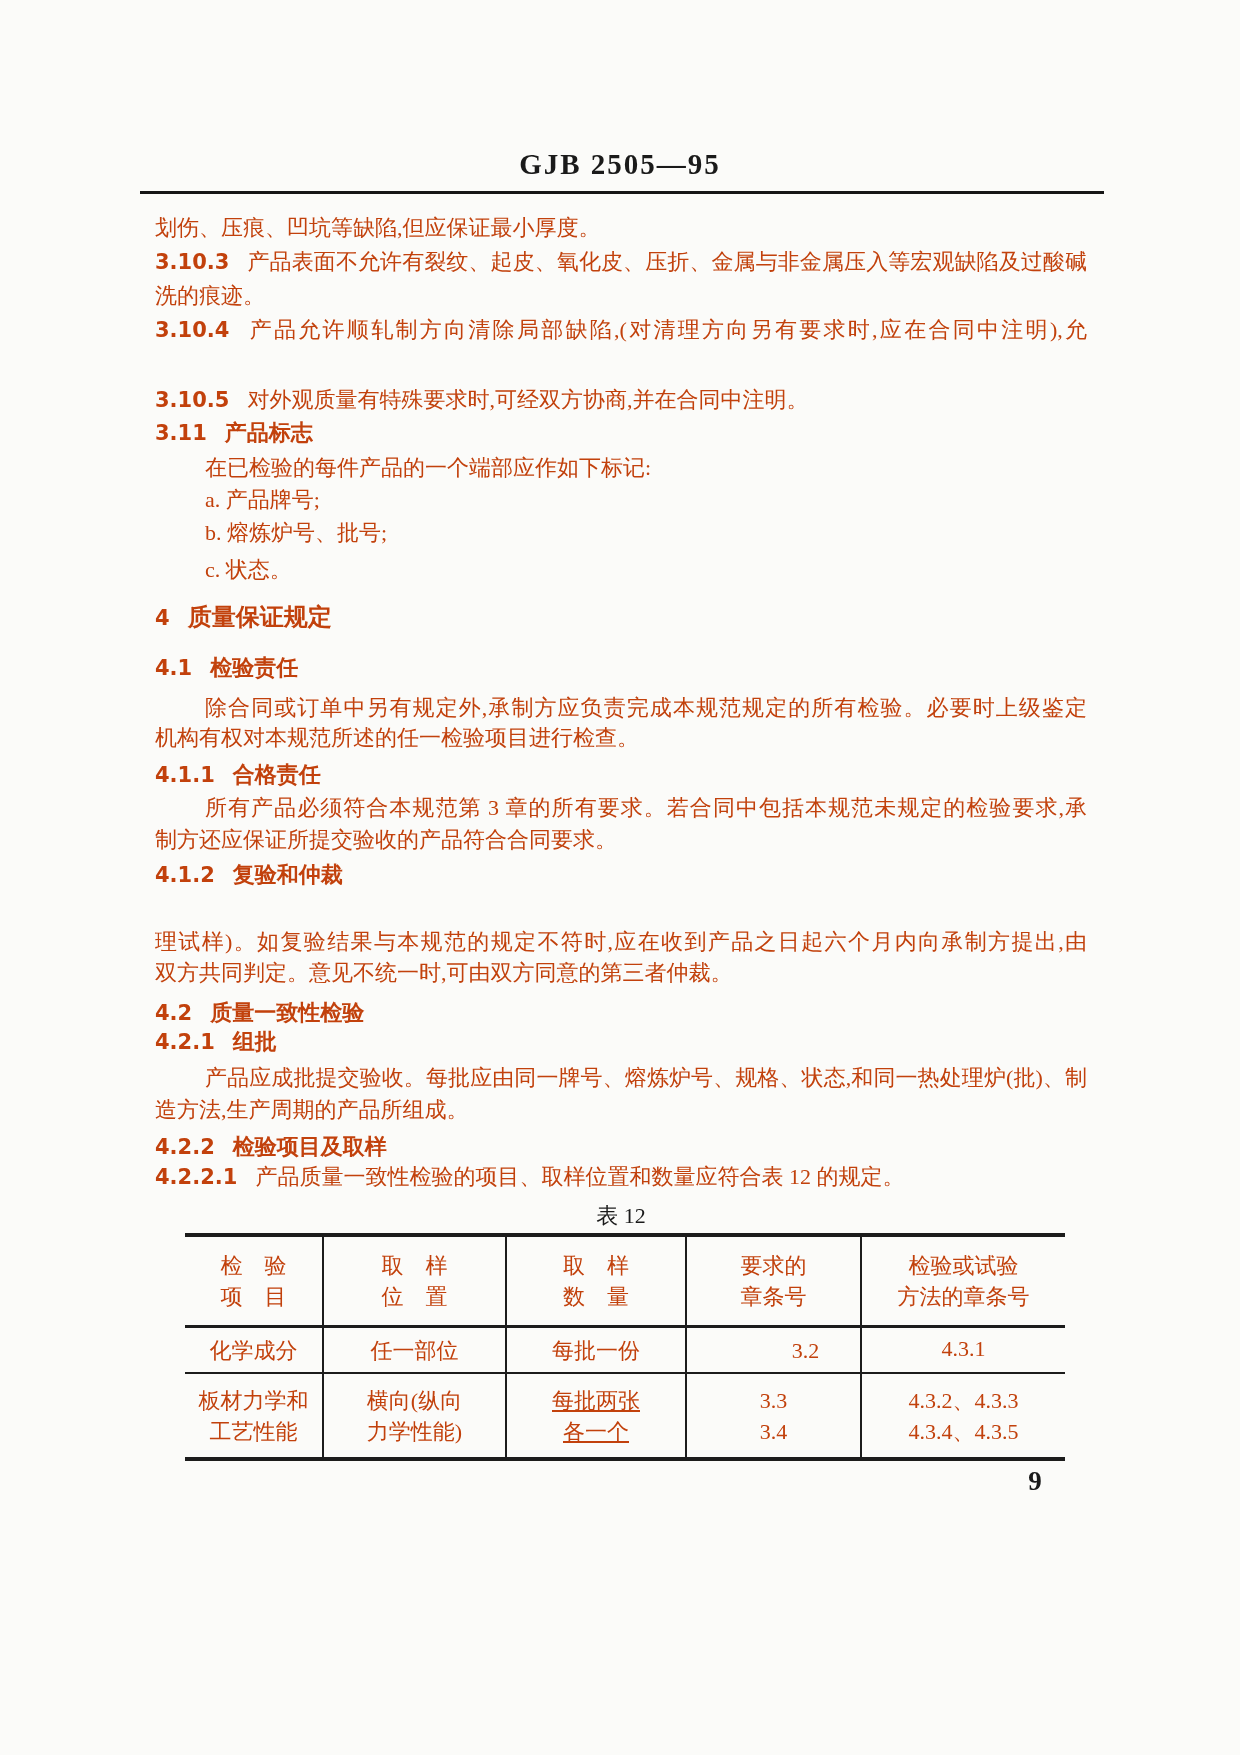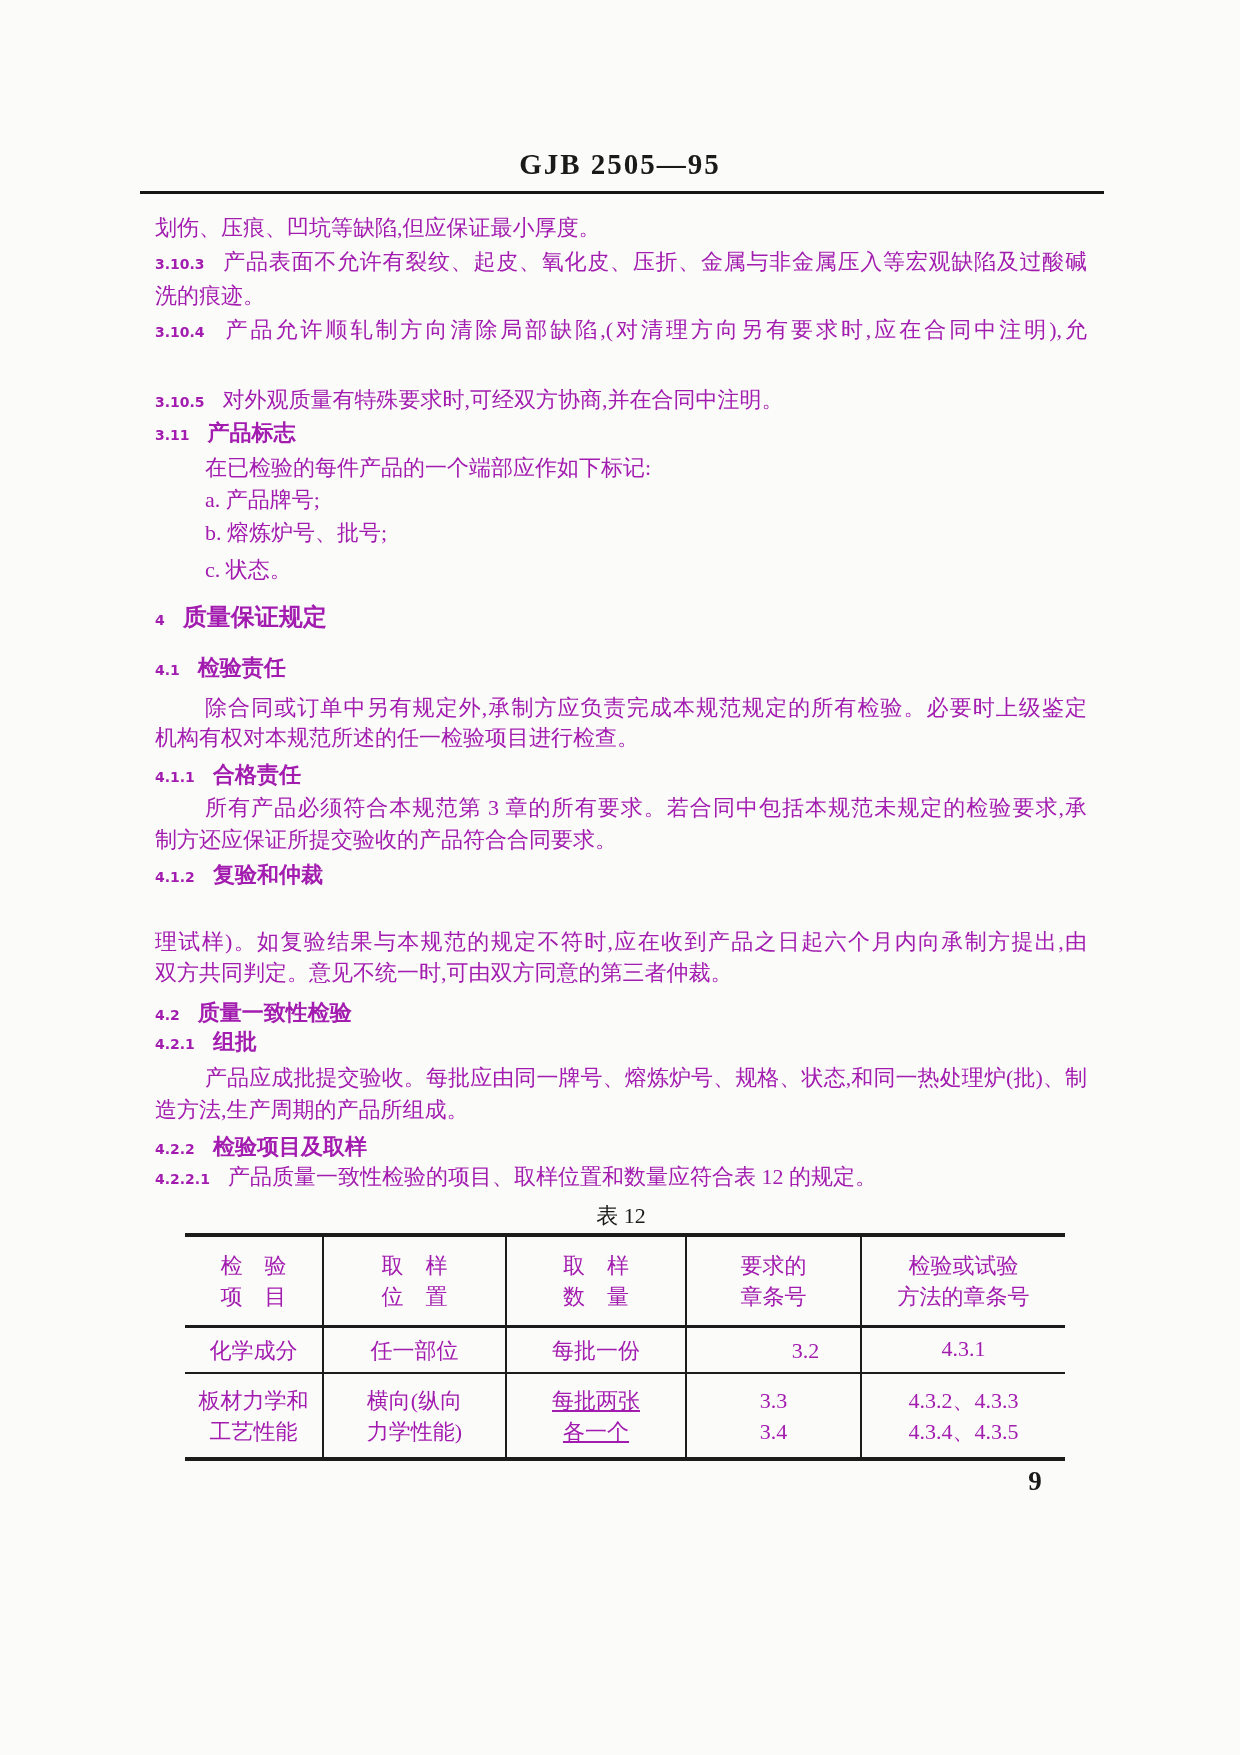--- a/index.html
+++ b/index.html
@@ -12,37 +12,37 @@
   .doc-header {
     position:absolute; top:148px; left:0; width:100%;
     text-align:center; font-weight:700; font-size:29px; letter-spacing:2px;
     font-family:"Liberation Serif","DejaVu Serif",serif;
   }
   .rule { position:absolute; top:191px; left:140px; width:964px; height:3px; background:#161616; }
 
   
   .ln {
     position:absolute; left:155px; font-size:22px; line-height:30px;
-    white-space:nowrap; color:#a21caf;
+    white-space:nowrap; color:#c2410c;
   }
-  .ln .n { font-weight:700; margin-right:18px; font-family:"DejaVu Sans","Liberation Sans",sans-serif; font-size:14px; }
+  .ln .n { font-weight:700; margin-right:18px; font-family:"DejaVu Sans","Liberation Sans",sans-serif; font-size:21px; }
   .ind { left:205px; }
   .fill { white-space:normal; width:932px; text-align:justify; text-align-last:justify; }
   .ind.fill { width:882px; }
   .bold { font-weight:700; }
   .h1 { font-size:24px; }
 
   .caption { position:absolute; top:1201px; left:155px; width:932px; text-align:center; font-size:22px; }
 
   
   .tbl { position:absolute; left:185px; top:1233px; width:880px; height:228px; font-size:22px; }
   .tl { position:absolute; background:#1c1c1c; }
   .cell {
     position:absolute; display:flex; align-items:center; justify-content:center;
-    text-align:center; white-space:pre-line; line-height:31px; color:#a21caf;
+    text-align:center; white-space:pre-line; line-height:31px; color:#c2410c;
   }
   .pageno { position:absolute; top:1466px; left:985px; width:100px; text-align:center; font-size:27px; font-weight:700; }
 </style>
 </head>
 <body>
 
 <div class="page">
 
   <div class="doc-header">GJB 2505—95</div>
   <div class="rule"></div>

